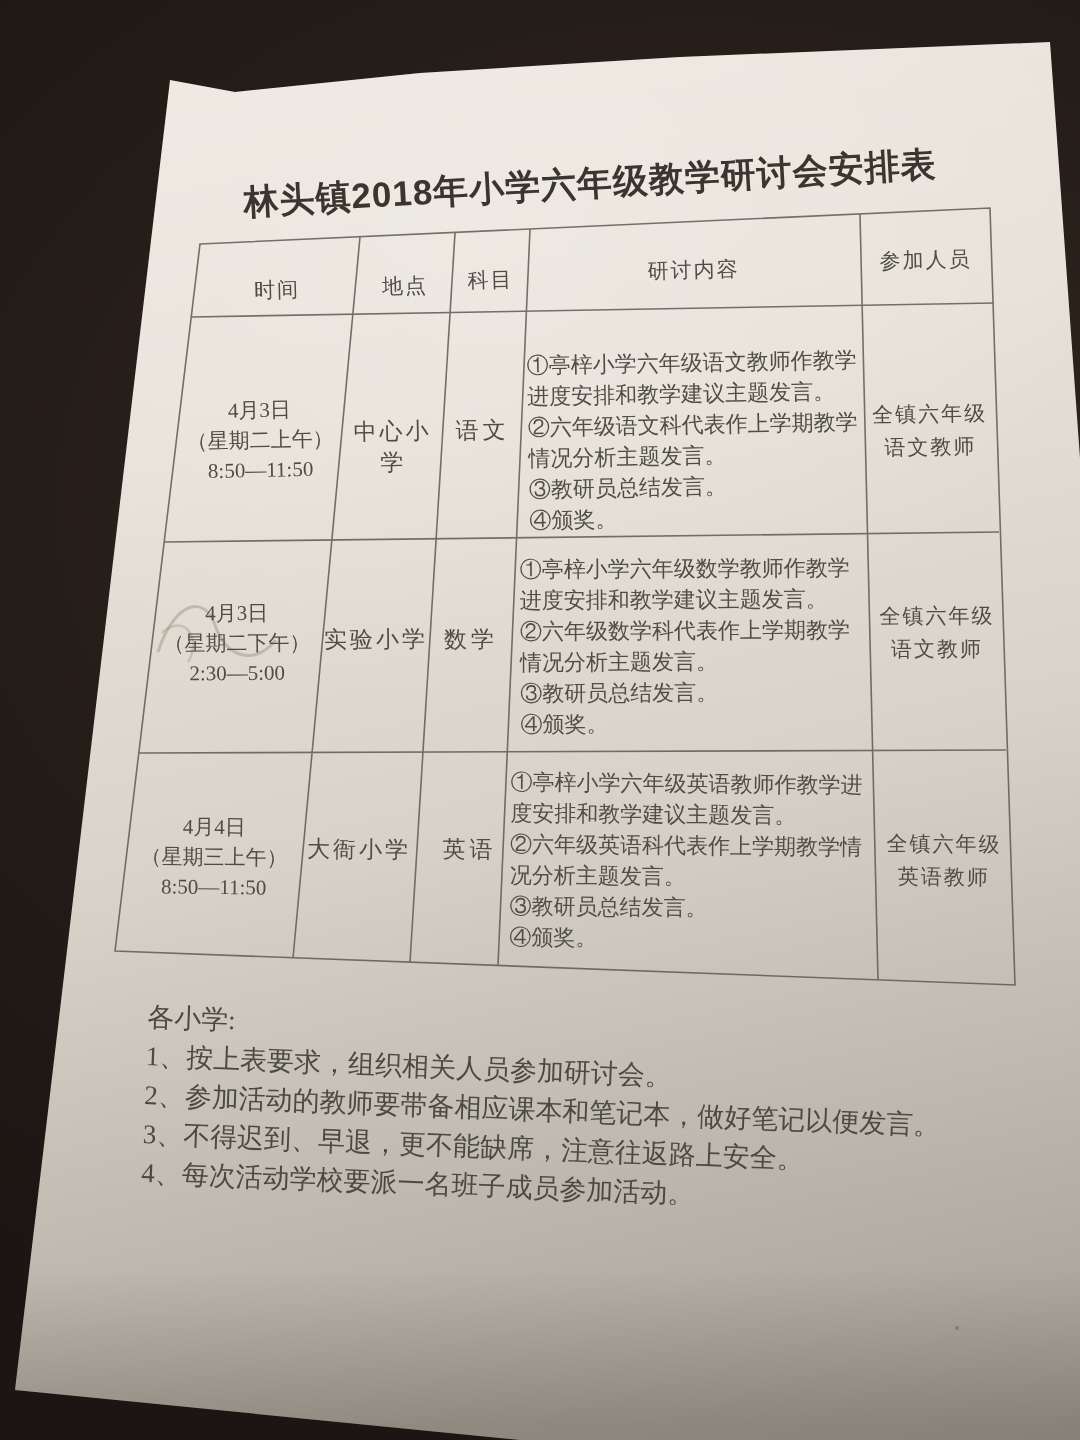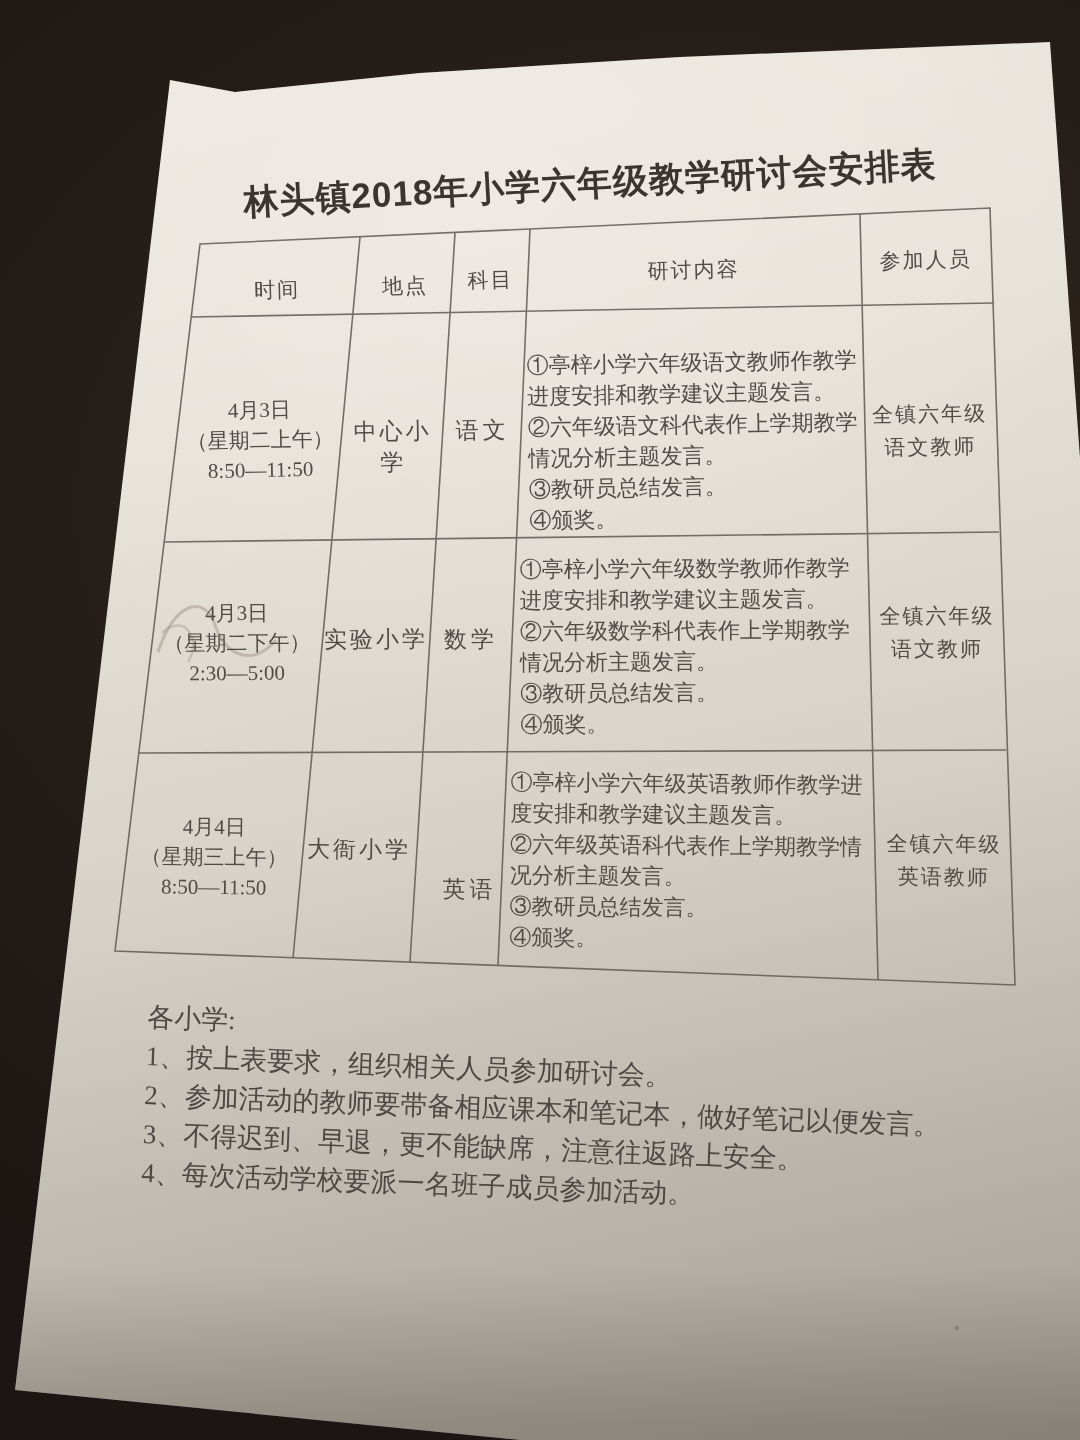--- a/index.html
+++ b/index.html
@@ -104,21 +104,21 @@
   <div>全镇六年级</div>
   <div>语文教师</div>
 </div>
 
 <div class="cell tcell c-center" style="left:126px;top:812px;width:176px;transform:rotate(0.6deg);">
   <div>4月4日</div>
   <div>（星期三上午）</div>
   <div>8:50—11:50</div>
 </div>
 <div class="cell loc c-center" style="left:302px;top:834px;width:114px;transform:rotate(0.6deg);">大衙小学</div>
-<div class="cell subj c-center" style="left:416px;top:834px;width:107px;transform:rotate(0.6deg);margin-top:40px;">英语</div>
+<div class="cell subj c-center" style="left:416px;top:834px;width:107px;transform:rotate(0.6deg);">英语</div>
 <div class="cell content-cell" style="left:510px;top:768px;width:352px;transform:rotate(0.5deg);">
   <div>①亭梓小学六年级英语教师作教学进度安排和教学建议主题发言。</div>
   <div>②六年级英语科代表作上学期教学情况分析主题发言。</div>
   <div>③教研员总结发言。</div>
   <div>④颁奖。</div>
 </div>
 <div class="cell part c-center" style="left:878px;top:828px;width:132px;transform:rotate(0.5deg);">
   <div>全镇六年级</div>
   <div>英语教师</div>
 </div>

